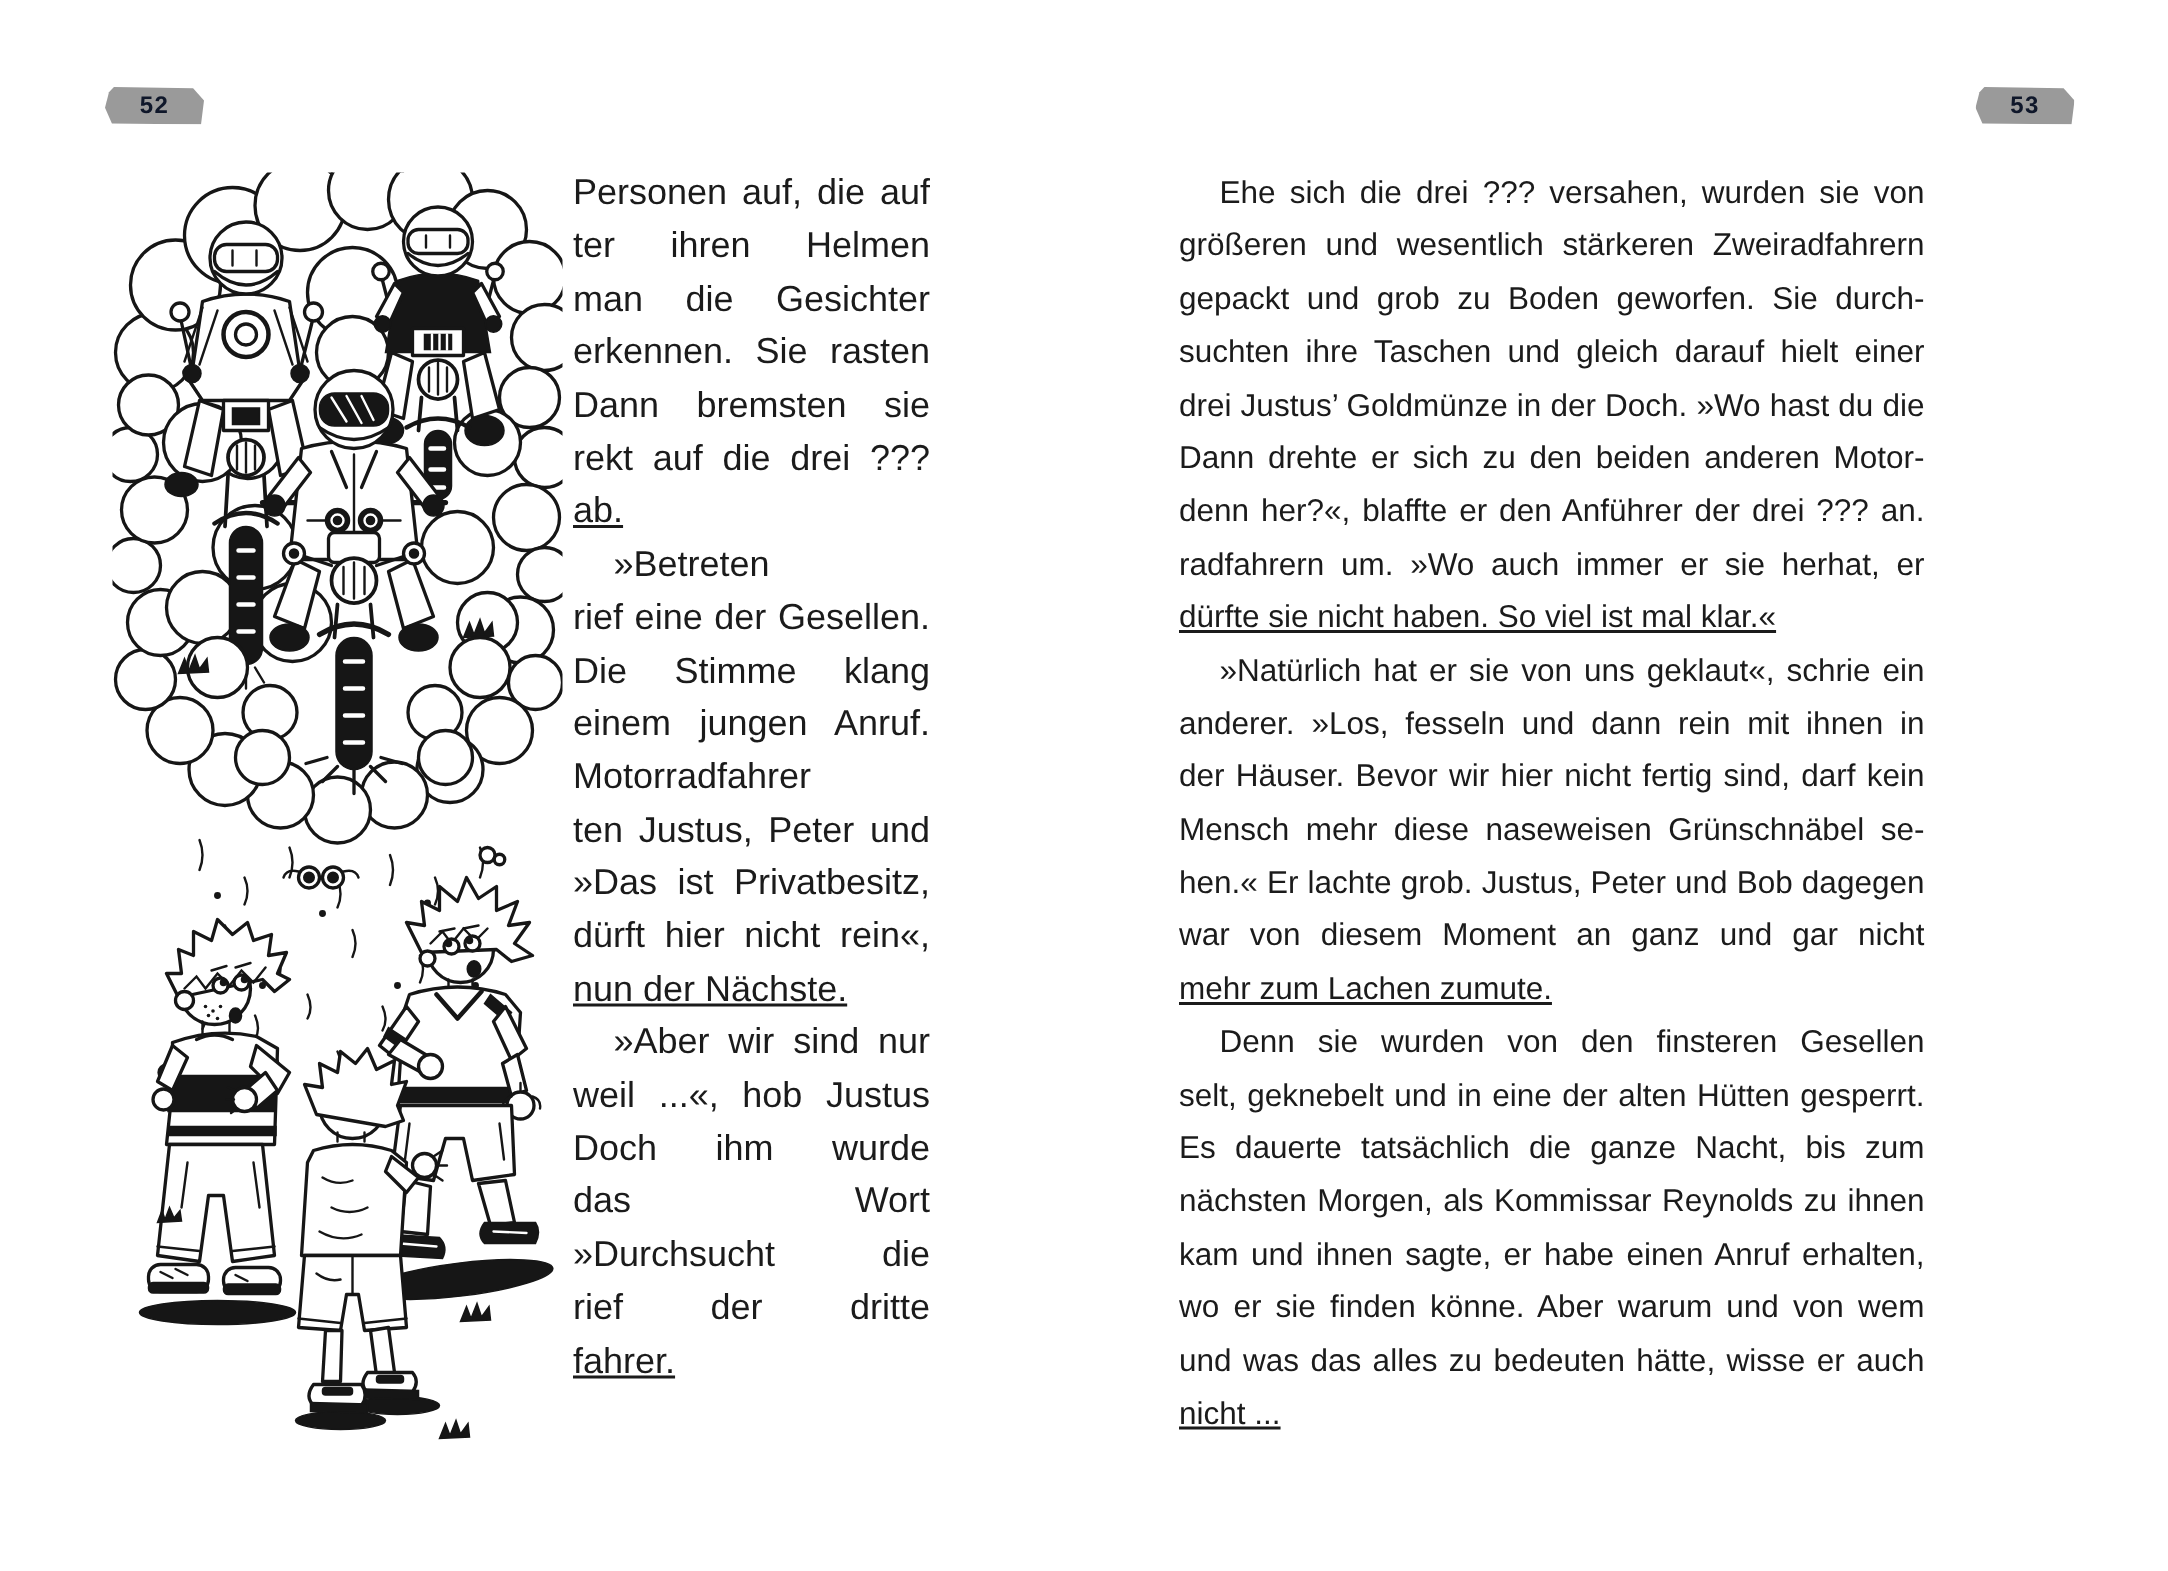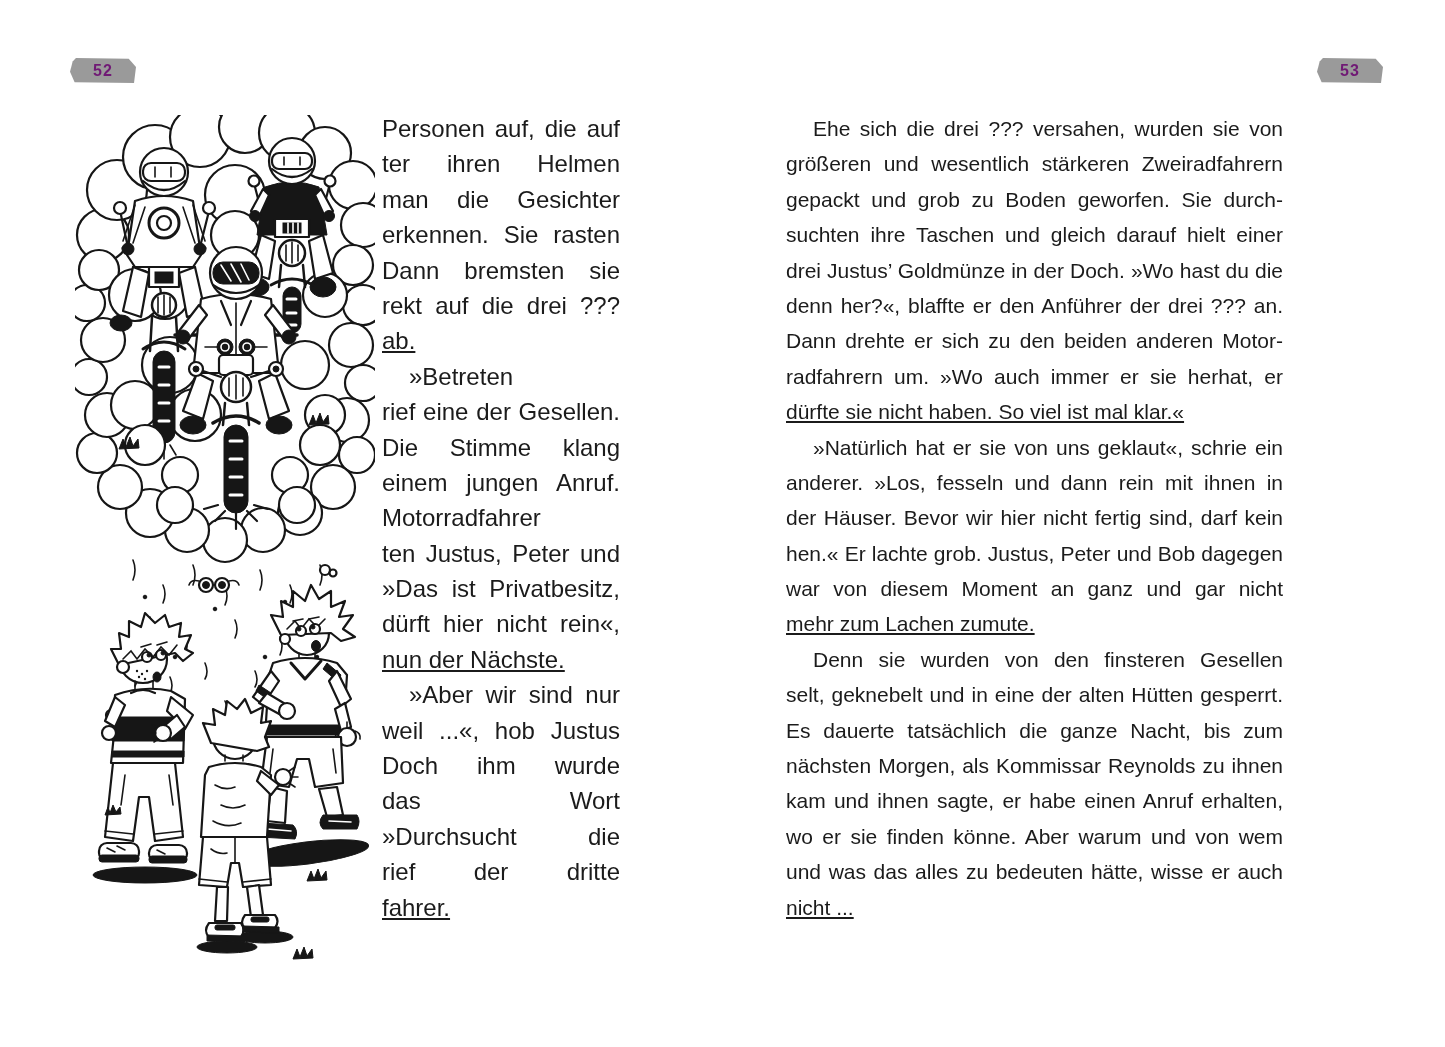--- a/index.html
+++ b/index.html
@@ -1,21 +1,21 @@
 <!DOCTYPE html>
 <html><head>
 <meta charset="utf-8">
 <style>
   html,body{margin:0;padding:0;}
   body{
     width:1445px;height:1047px;position:relative;background:#ffffff;
     font-family:"Liberation Sans", sans-serif;color:#1b1b1b;overflow:hidden;
   }
   .page-badge{
-    position:absolute;width:66px;height:25px;background:#9a9a9a;color:#701a75;
+    position:absolute;width:66px;height:25px;background:#9a9a9a;color:#0f172a;
     font-weight:bold;font-size:16px;letter-spacing:1px;
     display:flex;align-items:center;justify-content:center;
     clip-path:polygon(9% 0,89% 3%,100% 36%,97% 100%,7% 97%,0 55%,4% 14%);
   }
   #badge-left{left:70px;top:58px;}
   #badge-right{left:1317px;top:58px;}
   .textcol{position:absolute;top:111px;}
   #col-left{left:382px;width:238px;font-size:24px;}
   #col-right{left:786px;width:497px;font-size:21px;}
   .tl{
@@ -349,27 +349,28 @@
     <div class="tl">rief der dritte Motorrad-</div>
     <div class="tl end">fahrer.</div>
   </div>
 
 <div id="col-right" class="textcol">
     <div class="tl ind">Ehe sich die drei ??? versahen, wurden sie von den</div>
     <div class="tl">größeren und wesentlich stärkeren Zweiradfahrern</div>
     <div class="tl">gepackt und grob zu Boden geworfen. Sie durch-</div>
     <div class="tl">suchten ihre Taschen und gleich darauf hielt einer der</div>
     <div class="tl">drei Justus’ Goldmünze in der Doch. »Wo hast du die</div>
+    <div class="tl">Dann drehte er sich zu den beiden anderen Motor-</div>
     <div class="tl">denn her?«, blaffte er den Anführer der drei ??? an.</div>
-    <div class="tl">Dann drehte er sich zu den beiden anderen Motor-</div>
     <div class="tl">radfahrern um. »Wo auch immer er sie herhat, er</div>
     <div class="tl end">dürfte sie nicht haben. So viel ist mal klar.«</div>
     <div class="tl ind">»Natürlich hat er sie von uns geklaut«, schrie ein</div>
     <div class="tl">anderer. »Los, fesseln und dann rein mit ihnen in eins</div>
     <div class="tl">der Häuser. Bevor wir hier nicht fertig sind, darf kein</div>
+    <div class="tl">Mensch mehr diese naseweisen Grünschnäbel se-</div>
     <div class="tl">hen.« Er lachte grob. Justus, Peter und Bob dagegen</div>
     <div class="tl">war von diesem Moment an ganz und gar nicht</div>
     <div class="tl end">mehr zum Lachen zumute.</div>
     <div class="tl ind">Denn sie wurden von den finsteren Gesellen gefes-</div>
     <div class="tl">selt, geknebelt und in eine der alten Hütten gesperrt.</div>
     <div class="tl">Es dauerte tatsächlich die ganze Nacht, bis zum</div>
     <div class="tl">nächsten Morgen, als Kommissar Reynolds zu ihnen</div>
     <div class="tl">kam und ihnen sagte, er habe einen Anruf erhalten,</div>
     <div class="tl">wo er sie finden könne. Aber warum und von wem</div>
     <div class="tl">und was das alles zu bedeuten hätte, wisse er auch</div>

